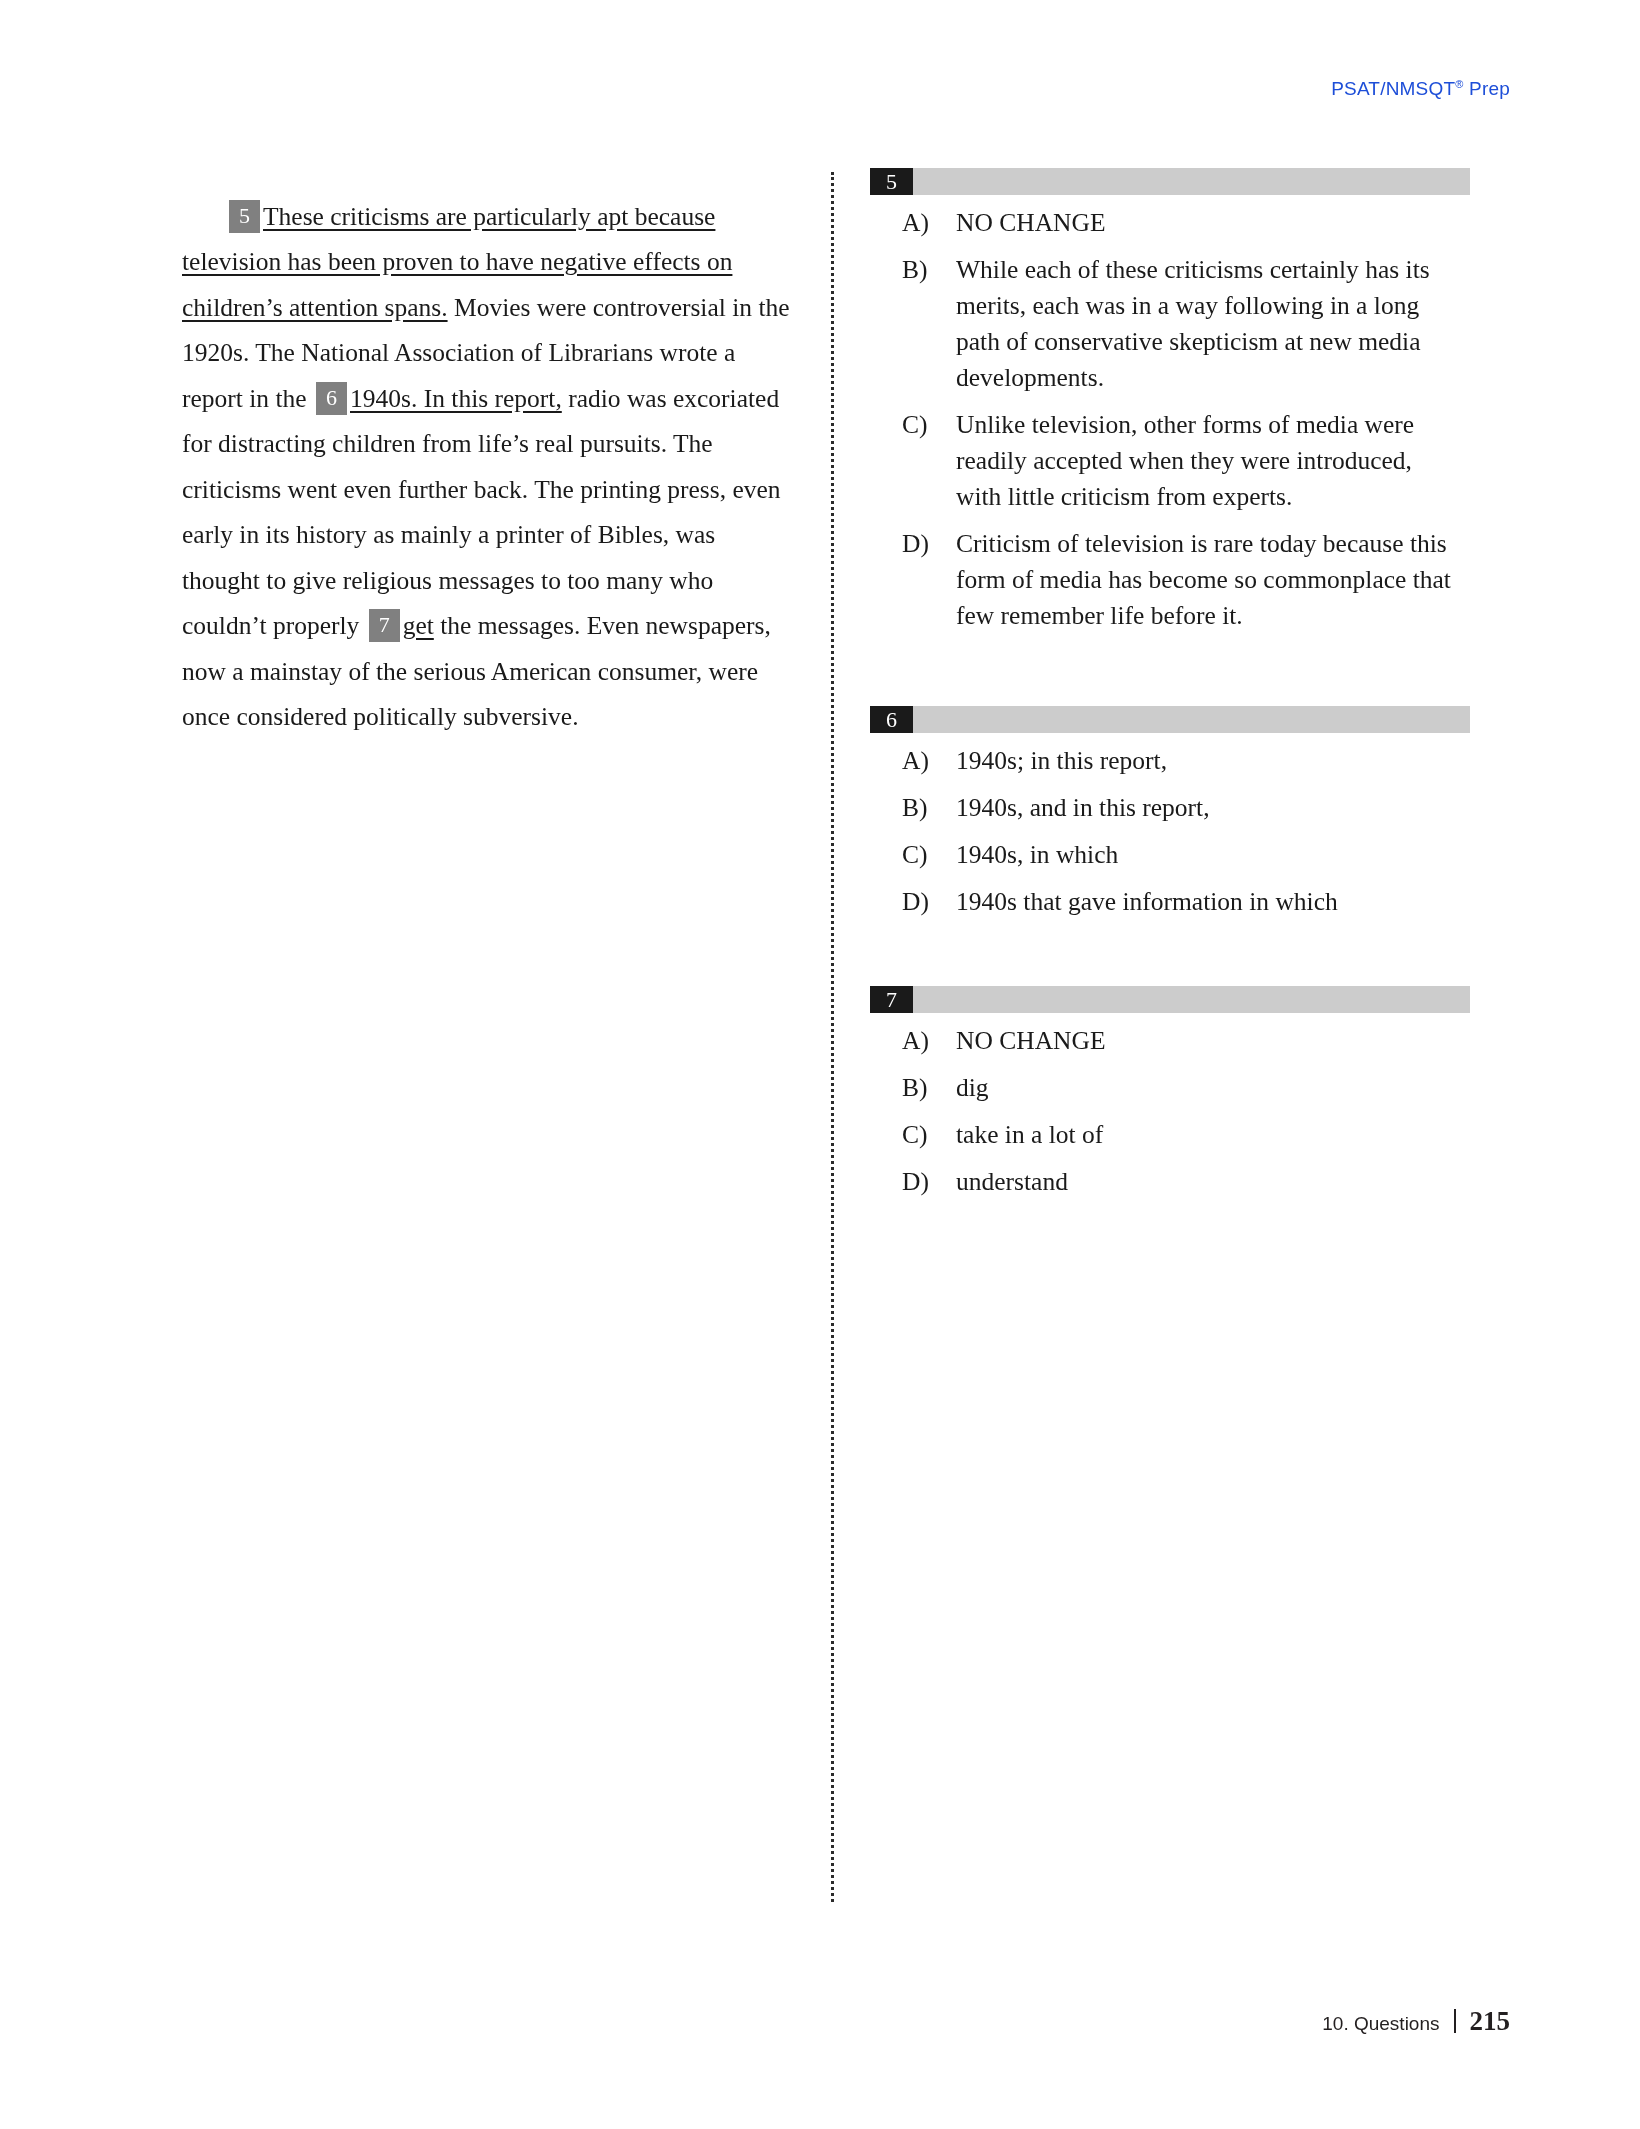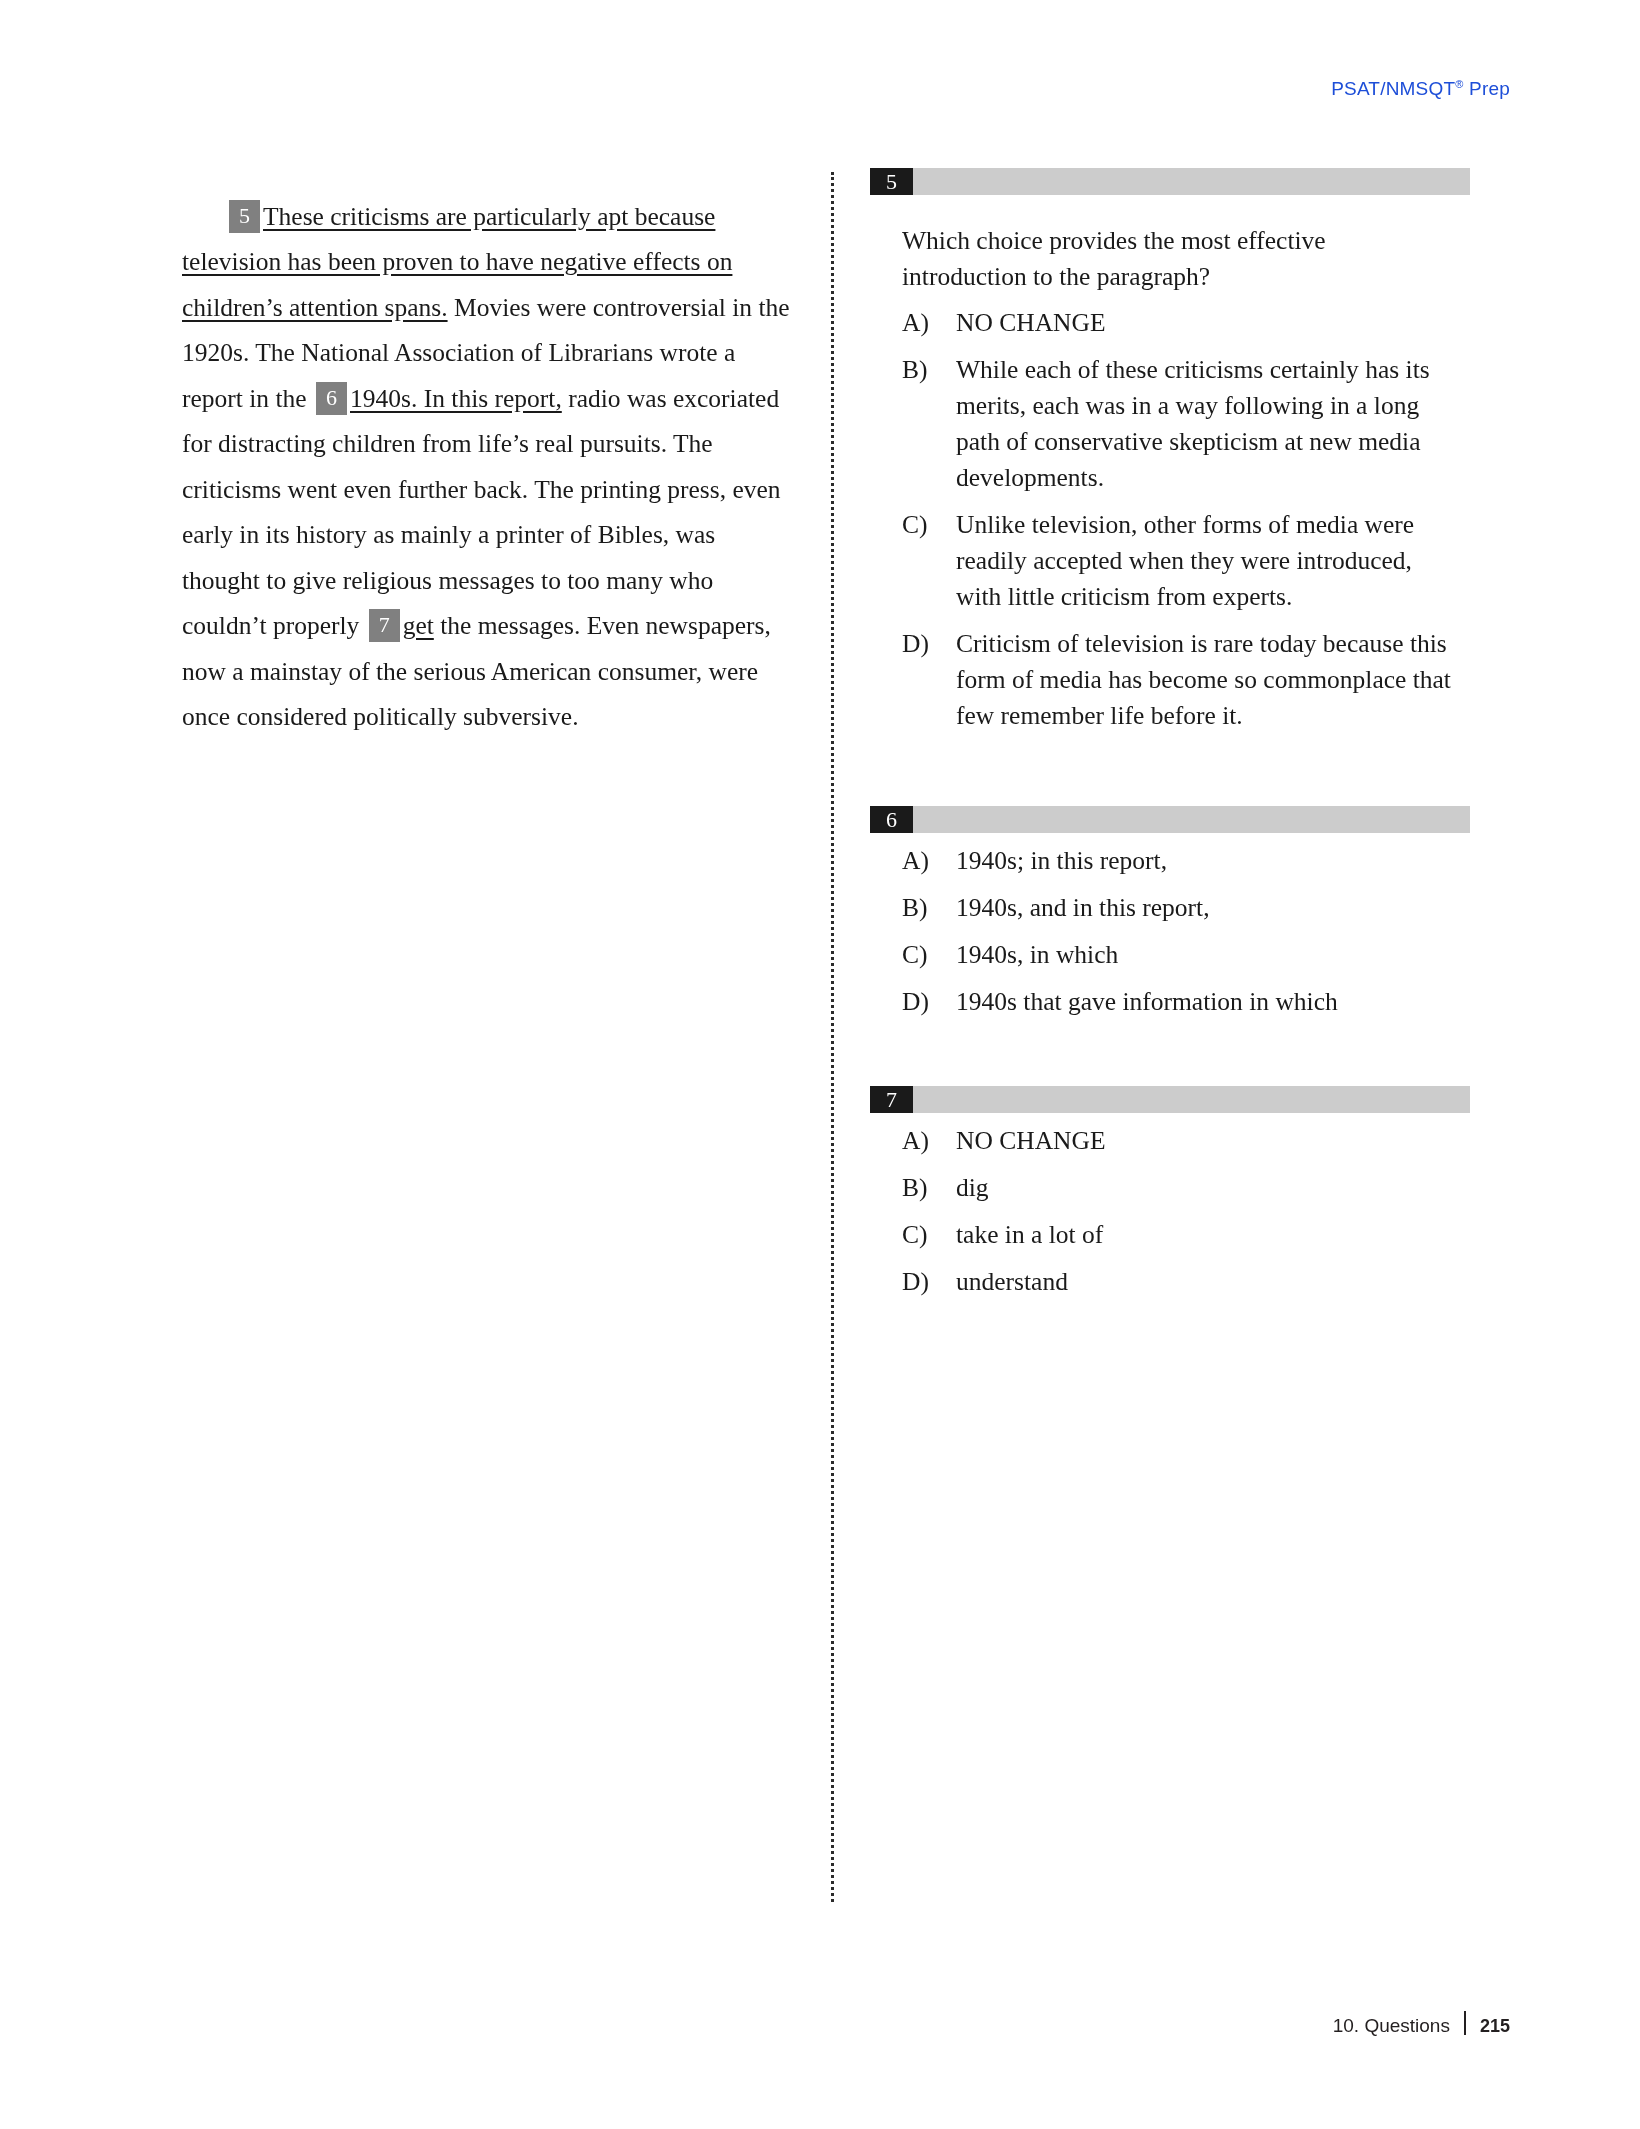--- a/index.html
+++ b/index.html
@@ -164,22 +164,23 @@
   .footer-rule {
     display: inline-block;
     width: 2px;
     height: 24px;
     background: #231f20;
     margin: 0 14px;
     position: relative;
     top: 3px;
   }
   .footer-page {
-    font-size: 18px;
+    font-size: 27px;
     font-weight: bold;
+    font-family: Liberation Serif, serif;
   }
 </style>
 </head>
 <body>
 
 <div class="running-head">
   <span>PSAT/NMSQT</span><sup>®</sup><span> Prep</span>
 </div>
 
 <div class="column-divider"></div>
@@ -190,21 +191,20 @@
     <p class="passage"><span class="indent"></span><span class="qmark">5</span><span class="u">These criticisms are particularly apt because television has been proven to have negative effects on children’s attention spans.</span><span> Movies were controversial in the 1920s. The National Association of Librarians wrote a report in the </span><span class="qmark">6</span><span class="u">1940s. In this report,</span><span> radio was excoriated for distracting children from life’s real pursuits. The criticisms went even further back. The printing press, even early in its history as mainly a printer of Bibles, was thought to give religious messages to too many who couldn’t properly </span><span class="qmark">7</span><span class="u">get</span><span> the messages. Even newspapers, now a mainstay of the serious American consumer, were once considered politically subversive.</span></p>
   </div>
 
   <div class="col-questions">
 
     <div class="question-block" style="margin-top:0;">
       <div class="q-header">
         <div class="q-number">5</div>
         <div class="q-bar"></div>
       </div>
-      <div class="q-stem">Which choice provides the most effective introduction to the paragraph?</div>
       <div class="choices">
         <div class="choice">
           <span class="choice-letter">A)</span>
           <span class="choice-text">NO CHANGE</span>
         </div>
         <div class="choice">
           <span class="choice-letter">B)</span>
           <span class="choice-text">While each of these criticisms certainly has its merits, each was in a way following in a long path of conservative skepticism at new media developments.</span>
         </div>
         <div class="choice">

